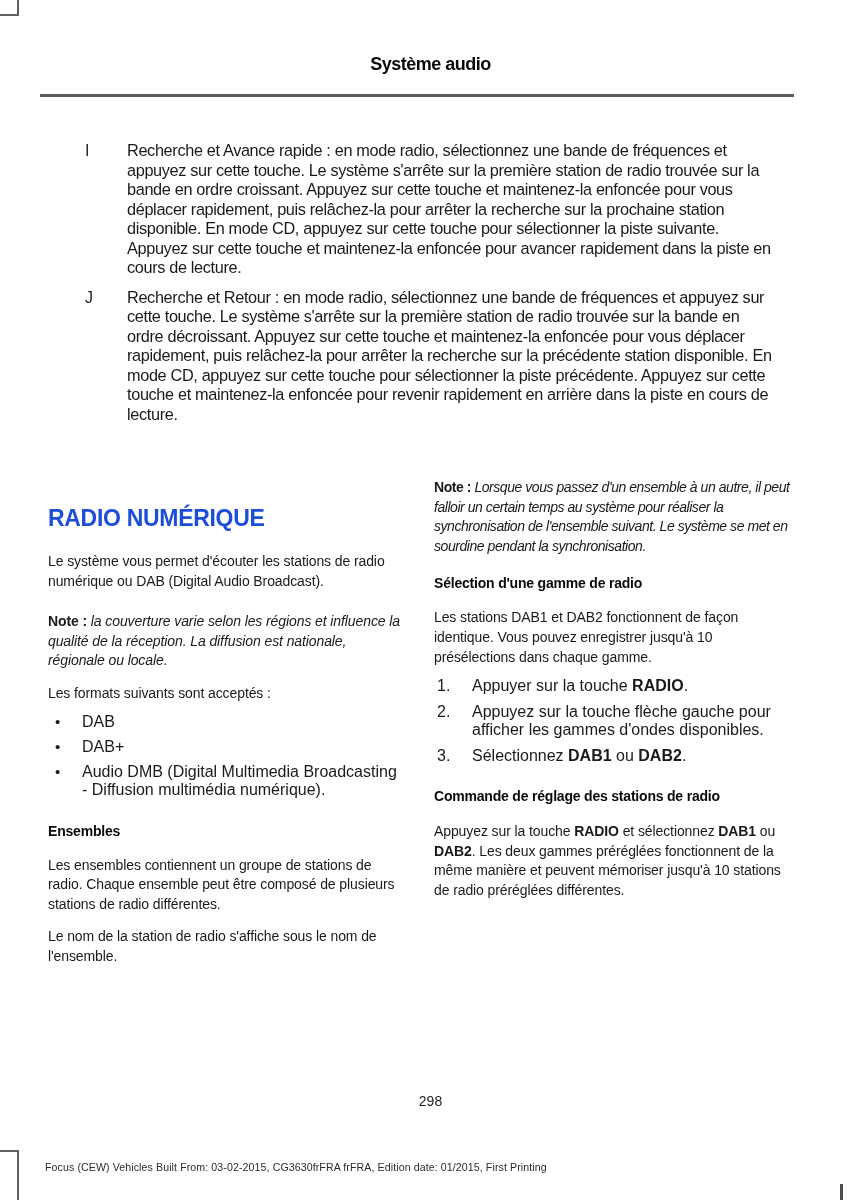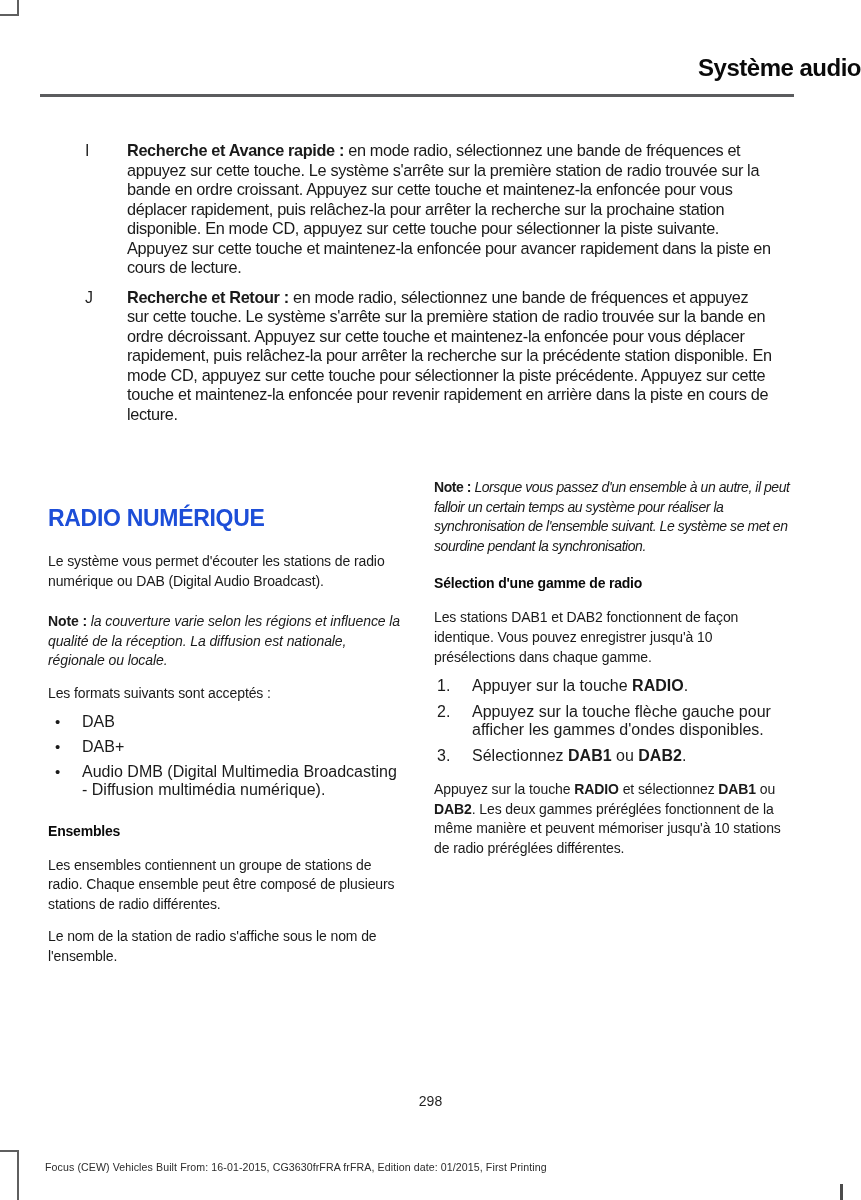--- a/index.html
+++ b/index.html
@@ -16,30 +16,30 @@
   
   .corner-tl{position:absolute;top:0;left:0;width:17px;height:14px;
     border-right:2px solid #5f5f5f;border-bottom:2px solid #5f5f5f;}
   .corner-bl{position:absolute;bottom:0;left:0;width:17px;height:48px;
     border-right:2px solid #5f5f5f;border-top:2px solid #5f5f5f;}
   .tick-br{position:absolute;bottom:0;right:18px;width:3px;height:16px;background:#4c4c4c;}
 
   
   .page-title{
     position:absolute;top:54px;left:0;width:100%;margin:0;
-    text-align:right;font-size:24px;font-weight:700;letter-spacing:-0.5px;color:#0a0a0a;
+    text-align:center;font-size:18px;font-weight:700;letter-spacing:-0.5px;color:#0a0a0a;
   }
   .title-rule{position:absolute;top:94px;left:40px;width:754px;height:3px;background:#5b5c5e;}
 
   
   .key-items{position:absolute;top:141px;left:85px;width:688px;}
   .key-item{display:flex;margin-bottom:10px;}
   .key-label{flex:0 0 42px;font-size:16px;line-height:19.5px;color:#1f1f1f;}
   .key-text{flex:1;margin:0;font-size:16.3px;line-height:19.5px;letter-spacing:-0.35px;}
-  .key-text b{font-weight:700;}
+  .key-text b{font-weight:400;}
 
   
   .columns{
     position:absolute;top:465px;left:48px;width:742px;
     display:grid;grid-template-columns:352px 356px;column-gap:34px;
   }
   .body{margin:0;font-size:14px;line-height:19.6px;letter-spacing:-0.1px;}
   .italic{font-style:italic;}
   .note-label{font-weight:700;}
   .condensed{letter-spacing:-0.45px;}
@@ -138,21 +138,22 @@
           </li>
         <li class="step-item">
             <span class="step-num">2.</span>
             <span class="step-text"><span>Appuyez sur la touche flèche gauche pour afficher les gammes d'ondes disponibles.</span></span>
           </li>
         <li class="step-item">
             <span class="step-num">3.</span>
             <span class="step-text"><span>Sélectionnez </span><b>DAB1</b><span> ou </span><b>DAB2</b><span>.</span></span>
           </li>
       </ol>
+      <h3 class="sub-heading tuning-heading">Commande de réglage des stations de radio</h3>
       <p class="body tuning-para"><span>Appuyez sur la touche </span><b>RADIO</b><span> et sélectionnez </span><b>DAB1</b><span> ou </span><b>DAB2</b><span>. Les deux gammes préréglées fonctionnent de la même manière et peuvent mémoriser jusqu'à 10 stations de radio préréglées différentes.</span></p>
     </div>
 
   </section>
 
   <div class="page-number">298</div>
-  <div class="footer-line">Focus (CEW) Vehicles Built From: 16-01-2015, CG3630frFRA frFRA, Edition date: 01/2015, First Printing</div>
+  <div class="footer-line">Focus (CEW) Vehicles Built From: 03-02-2015, CG3630frFRA frFRA, Edition date: 01/2015, First Printing</div>
 
 </div>
 
 </body></html>

